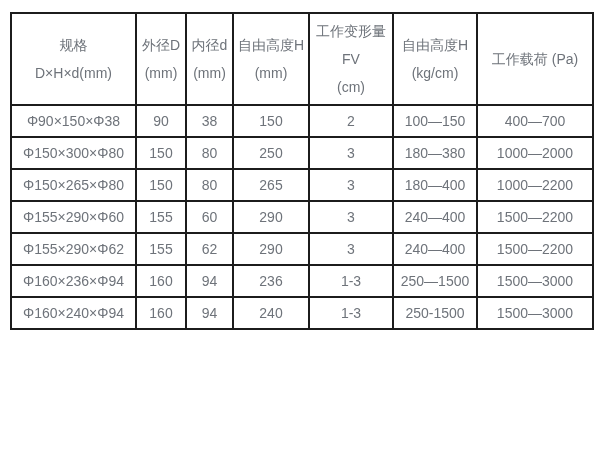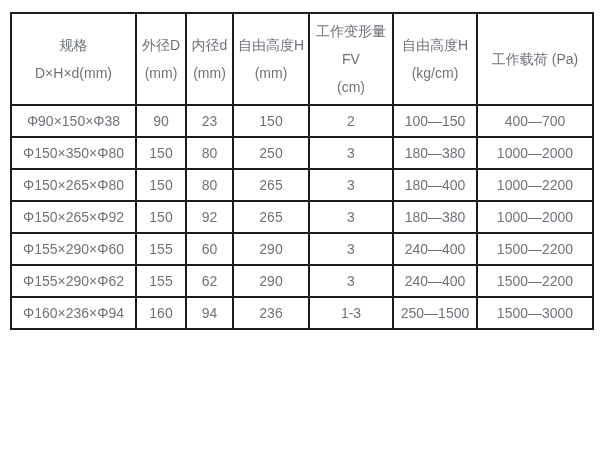--- a/index.html
+++ b/index.html
@@ -97,52 +97,43 @@
         </th>
         <th>
           <span class="hline">工作载荷 (Pa)</span>
         </th>
       </tr>
     </thead>
     <tbody>
       <tr>
         <td>Φ90×150×Φ38</td>
         <td>90</td>
-        <td>23</td>
+        <td>38</td>
         <td>150</td>
         <td>2</td>
         <td>100—150</td>
         <td>400—700</td>
       </tr>
       <tr>
-        <td>Φ150×350×Φ80</td>
+        <td>Φ150×300×Φ80</td>
         <td>150</td>
         <td>80</td>
         <td>250</td>
         <td>3</td>
         <td>180—380</td>
         <td>1000—2000</td>
       </tr>
       <tr>
         <td>Φ150×265×Φ80</td>
         <td>150</td>
         <td>80</td>
         <td>265</td>
         <td>3</td>
         <td>180—400</td>
         <td>1000—2200</td>
-      </tr>
-      <tr>
-        <td>Φ150×265×Φ92</td>
-        <td>150</td>
-        <td>92</td>
-        <td>265</td>
-        <td>3</td>
-        <td>180—380</td>
-        <td>1000—2000</td>
       </tr>
       <tr>
         <td>Φ155×290×Φ60</td>
         <td>155</td>
         <td>60</td>
         <td>290</td>
         <td>3</td>
         <td>240—400</td>
         <td>1500—2200</td>
       </tr>
@@ -157,15 +148,24 @@
       </tr>
       <tr>
         <td>Φ160×236×Φ94</td>
         <td>160</td>
         <td>94</td>
         <td>236</td>
         <td>1-3</td>
         <td>250—1500</td>
         <td>1500—3000</td>
       </tr>
+      <tr>
+        <td>Φ160×240×Φ94</td>
+        <td>160</td>
+        <td>94</td>
+        <td>240</td>
+        <td>1-3</td>
+        <td>250-1500</td>
+        <td>1500—3000</td>
+      </tr>
     </tbody>
   </table>
 </div>
 
 </body></html>

